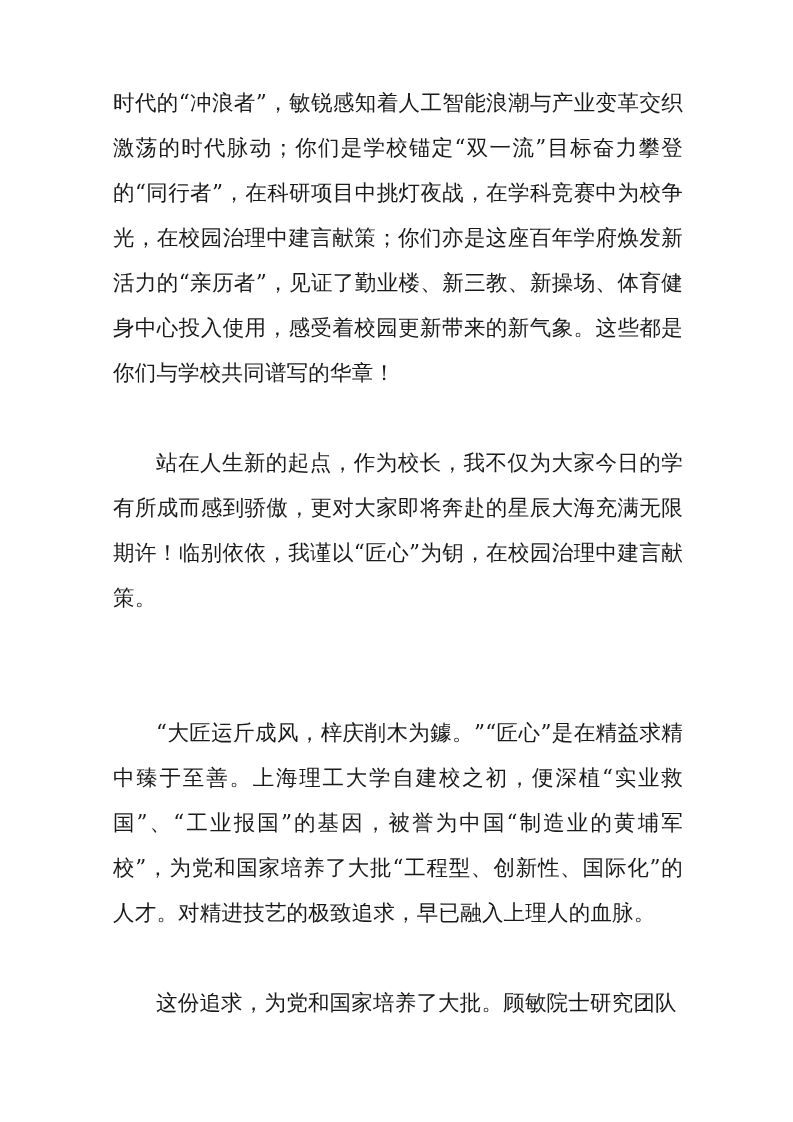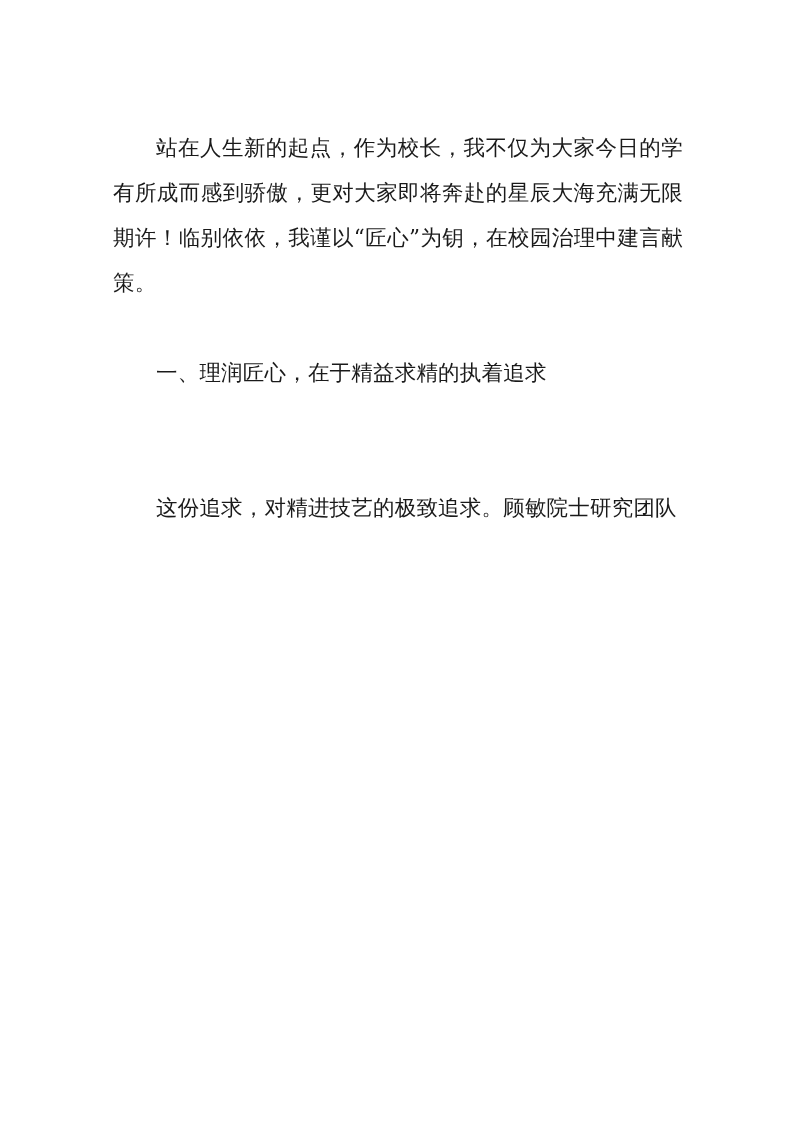--- a/index.html
+++ b/index.html
@@ -38,26 +38,27 @@
   .gap {
     height: 45px;
   }
 </style>
 </head>
 <body>
 
 <div class="page">
   <div class="content">
 
+    <p class="para">时代的“冲浪者”，敏锐感知着人工智能浪潮与产业变革交织激荡的时代脉动；你们是学校锚定“双一流”目标奋力攀登的“同行者”，在科研项目中挑灯夜战，在学科竞赛中为校争光，在校园治理中建言献策；你们亦是这座百年学府焕发新活力的“亲历者”，见证了勤业楼、新三教、新操场、体育健身中心投入使用，感受着校园更新带来的新气象。这些都是你们与学校共同谱写的华章！</p>
     <div class="gap"></div>
 
     <p class="para indent">站在人生新的起点，作为校长，我不仅为大家今日的学有所成而感到骄傲，更对大家即将奔赴的星辰大海充满无限期许！临别依依，我谨以“匠心”为钥，在校园治理中建言献策。</p>
     <div class="gap"></div>
 
-    <p class="para indent">一、理润匠心，在于精益求精的执着追求</p>
     <div class="gap"></div>
 
+    <p class="para indent">“大匠运斤成风，梓庆削木为鐻。”“匠心”是在精益求精中臻于至善。上海理工大学自建校之初，便深植“实业救国”、“工业报国”的基因，被誉为中国“制造业的黄埔军校”，为党和国家培养了大批“工程型、创新性、国际化”的人才。对精进技艺的极致追求，早已融入上理人的血脉。</p>
     <div class="gap"></div>
 
-    <p class="para indent">这份追求，对精进技艺的极致追求。顾敏院士研究团队</p>
+    <p class="para indent">这份追求，为党和国家培养了大批。顾敏院士研究团队</p>
 
   </div>
 </div>
 
 </body></html>

